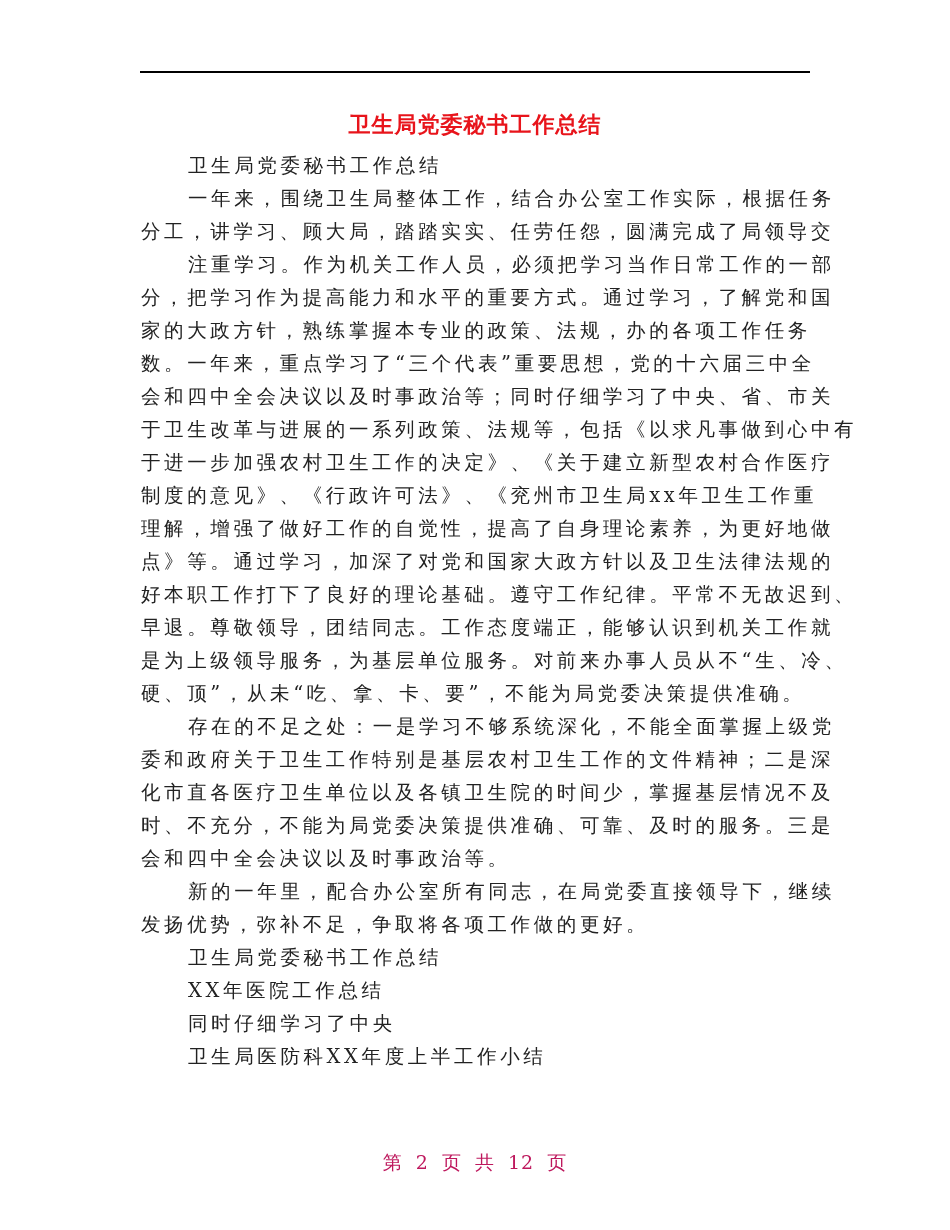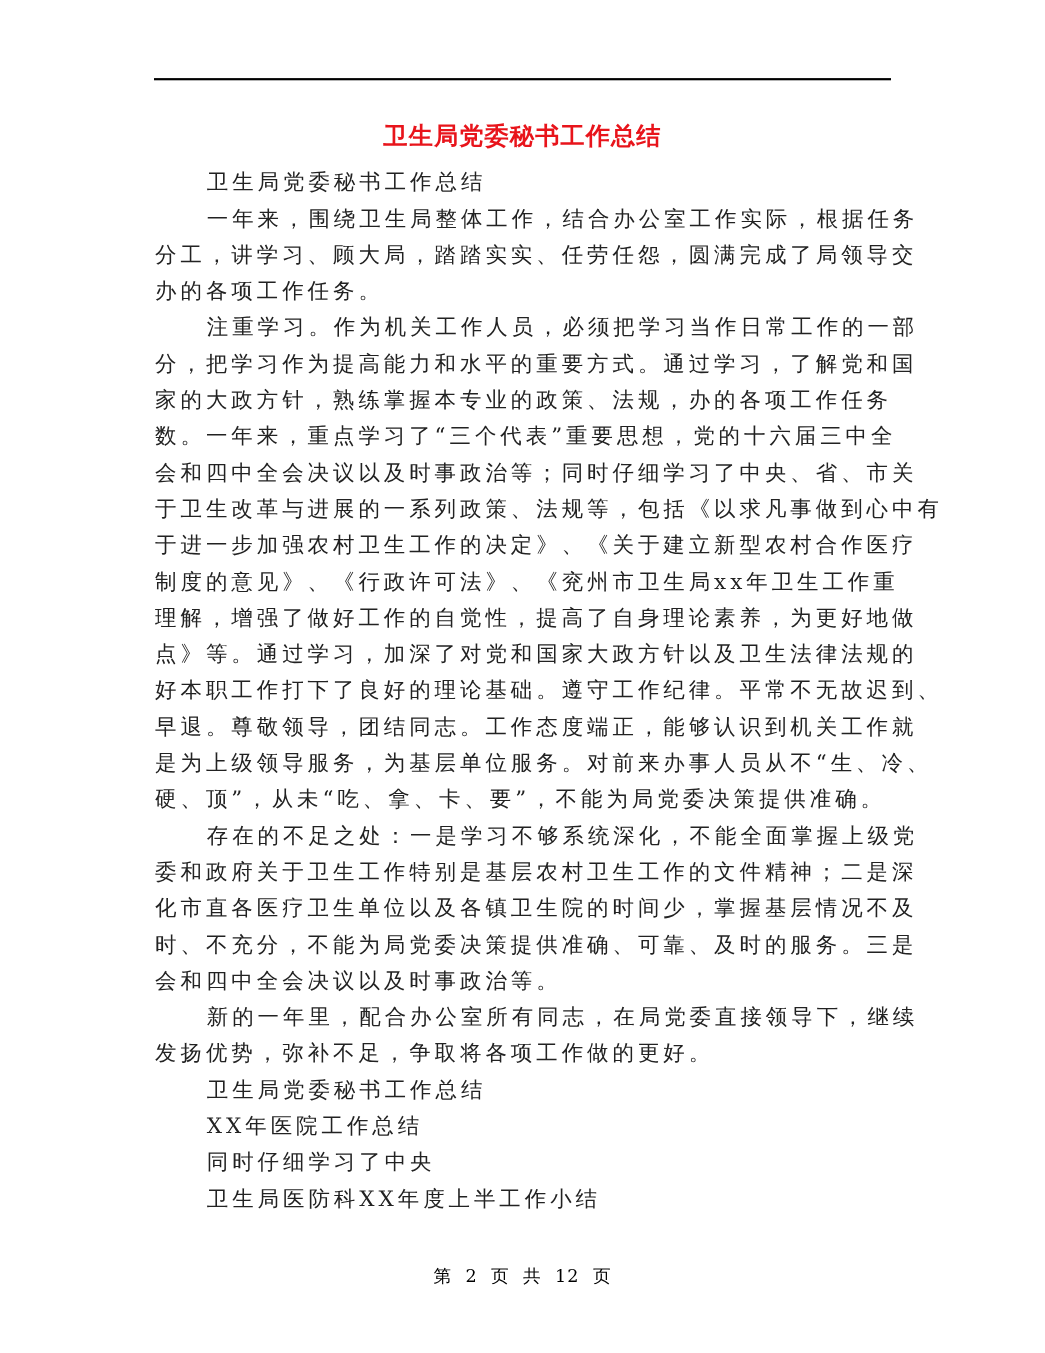--- a/index.html
+++ b/index.html
@@ -59,39 +59,38 @@
     }
     .indent {
       padding-left: 47px;
     }
     .footer {
       position: absolute;
       left: 0;
       top: 1150px;
       width: 950px;
       text-align: center;
-      font-size: 16px;
-      color: #000000;
+      font-size: 19px;
+      color: #be185d;
       word-spacing: 6px;
       letter-spacing: 1px;
     }
   </style>
 </head>
 <body>
 
 <div class="page">
   <div class="header-rule"></div>
 
   <div class="doc-title">卫生局党委秘书工作总结</div>
 
   <div class="body">
     <div class="line indent">卫生局党委秘书工作总结</div>
     <div class="line indent">一年来，围绕卫生局整体工作，结合办公室工作实际，根据任务</div>
     <div class="line">分工，讲学习、顾大局，踏踏实实、任劳任怨，圆满完成了局领导交</div>
-    <div class="line">办的各项工作任务。</div>
     <div class="line indent">注重学习。作为机关工作人员，必须把学习当作日常工作的一部</div>
     <div class="line">分，把学习作为提高能力和水平的重要方式。通过学习，了解党和国</div>
     <div class="line">家的大政方针，熟练掌握本专业的政策、法规，办的各项工作任务</div>
     <div class="line">数。一年来，重点学习了“三个代表”重要思想，党的十六届三中全</div>
     <div class="line">会和四中全会决议以及时事政治等；同时仔细学习了中央、省、市关</div>
     <div class="line">于卫生改革与进展的一系列政策、法规等，包括《以求凡事做到心中有</div>
     <div class="line">于进一步加强农村卫生工作的决定》、《关于建立新型农村合作医疗</div>
     <div class="line">制度的意见》、《行政许可法》、《兖州市卫生局xx年卫生工作重</div>
     <div class="line">理解，增强了做好工作的自觉性，提高了自身理论素养，为更好地做</div>
     <div class="line">点》等。通过学习，加深了对党和国家大政方针以及卫生法律法规的</div>

